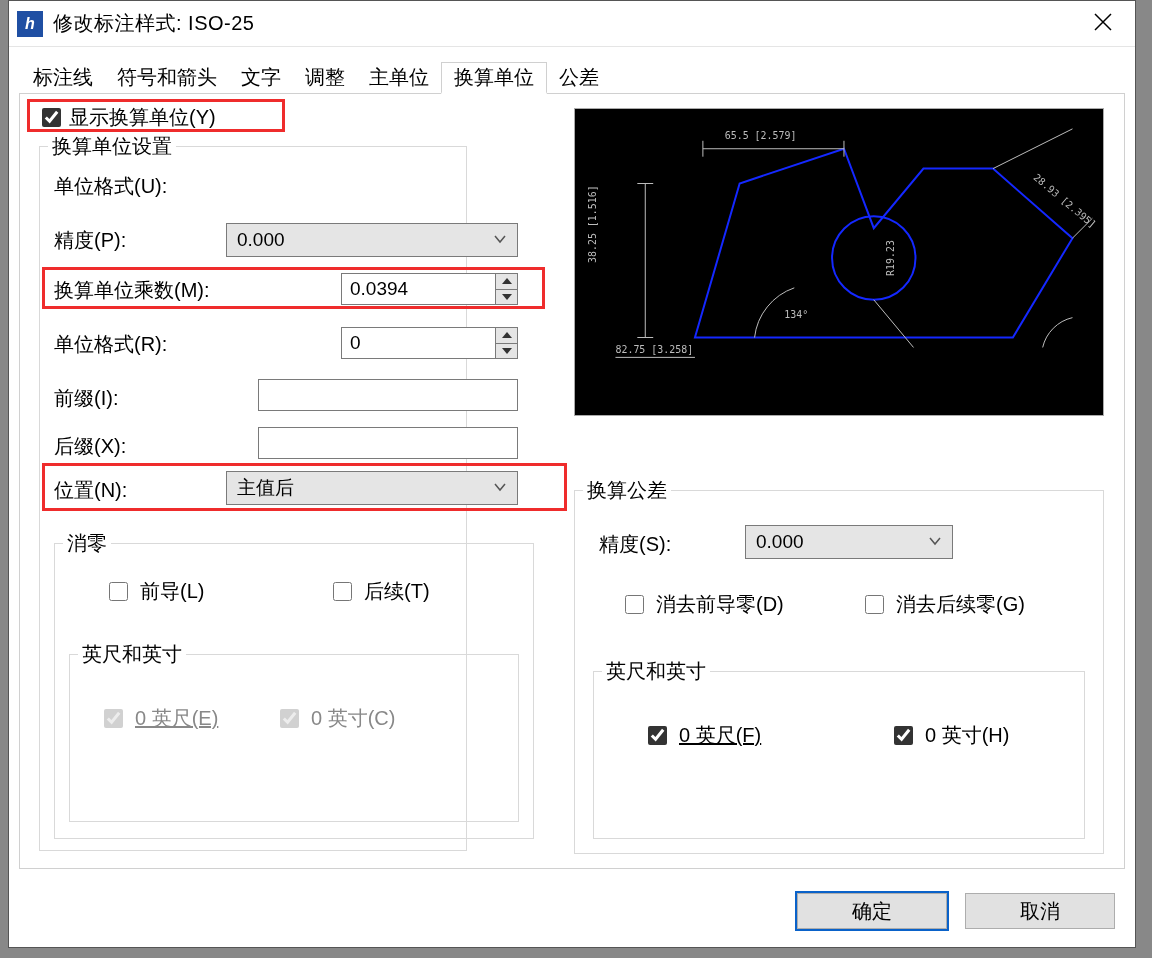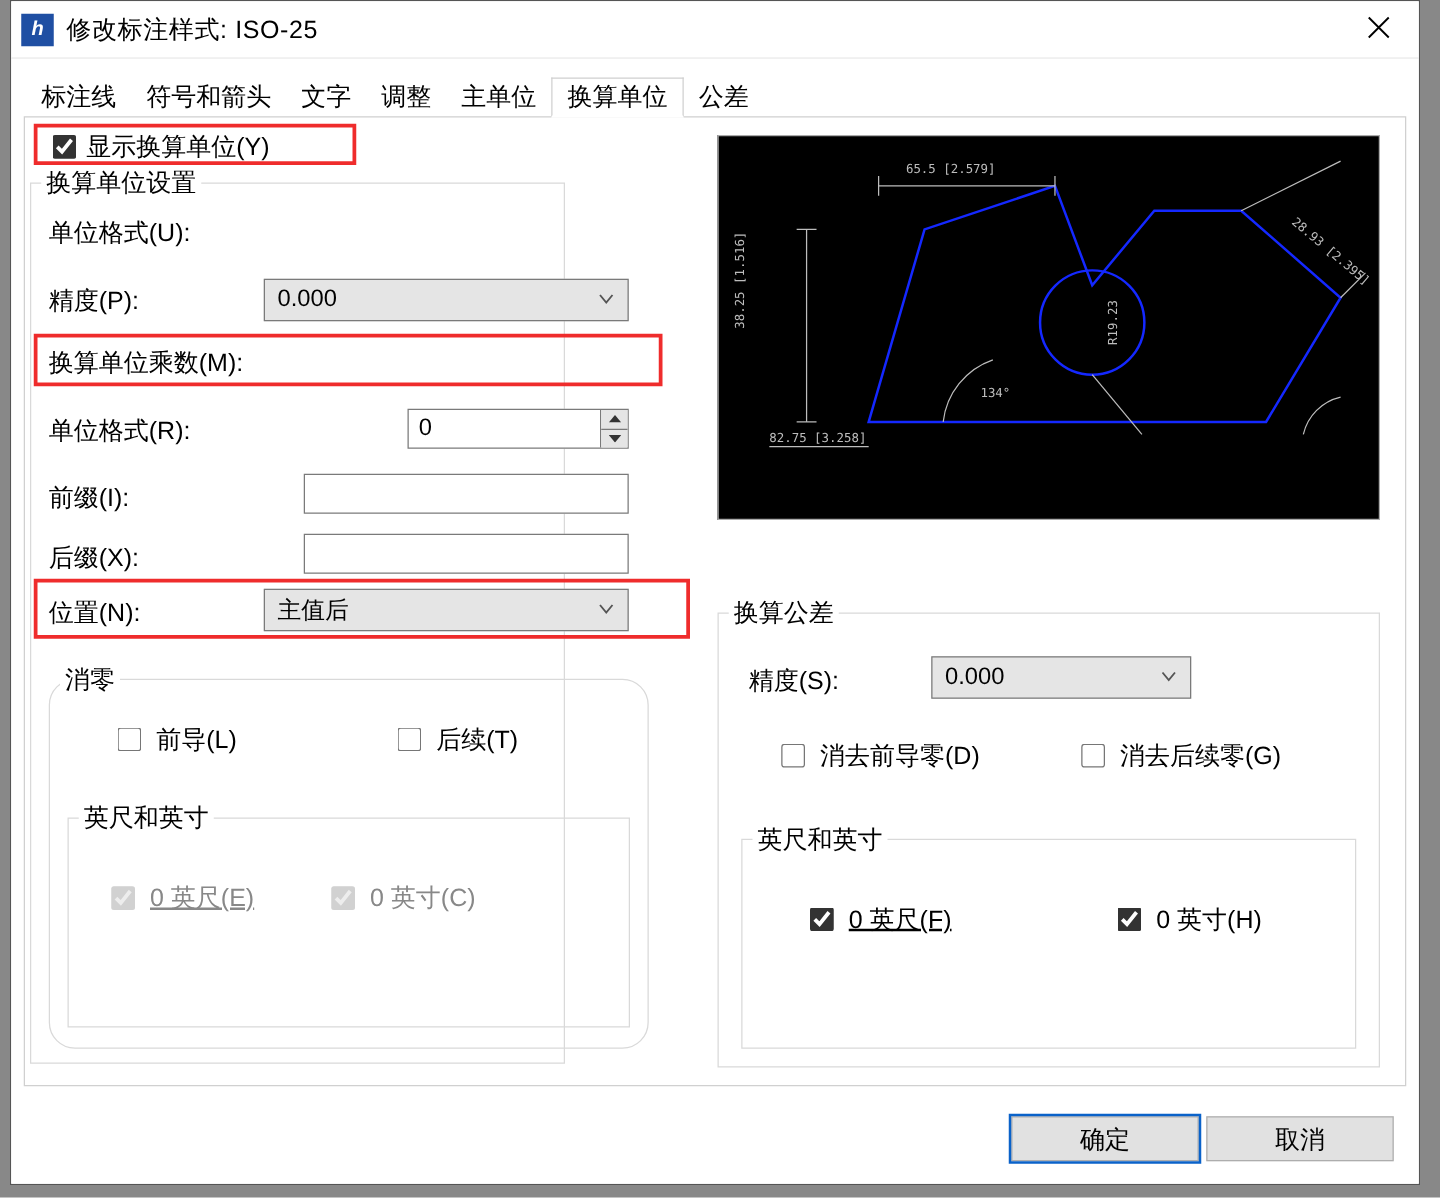--- a/index.html
+++ b/index.html
@@ -159,21 +159,21 @@
     flex:1;
     display:flex;align-items:center;justify-content:center;
     background:#e5e5e5;
   }
   .spin .btns div:first-child { border-bottom:1px solid #7a7a7a; }
   .bottom-btns {
     position:absolute;
     right: 20px;
     bottom: 18px;
     display:flex;
-    gap: 6px;
+    gap: 18px;
   }
   .btn {
     width: 150px; height: 36px;
     display:flex;align-items:center;justify-content:center;
     background:#e1e1e1;
     border:1px solid #adadad;
     font-size:20px;
     cursor:pointer;
   }
   .btn.primary { outline: 2px solid #0a62c9; }
@@ -219,37 +219,52 @@
     </div>
 
     <div class="tab-panel">
 
       <div class="hl" style="left:7px; top:5px; width:258px; height:33px;"></div>
       <div class="chkline" style="position:absolute; left:18px; top:10px;">
         <input type="checkbox" class="big" checked="" style="">
         <span>显示换算单位(Y)</span>
       </div>
 
-      <div class="fieldset" style="left:4px; top:52px; width:428px; height:705px;">
+      <div class="fieldset" style="left:19px; top:52px; width:428px; height:705px;">
         <div class="fs-title">换算单位设置</div>
 
         <div class="lbl" style="left:14px; top:26px;">单位格式(U):</div>
 
         <div class="lbl" style="left:14px; top:80px;">精度(P):</div>
         <div class="combo" style="left:186px; top:76px; width:292px;">
           <span>0.000</span>
           <span class="arrow">
               <svg width="14" height="14" viewBox="0 0 14 14">
                 <path d="M2 4 L7 10 L12 4" stroke="#555" stroke-width="1.5" fill="none"></path>
               </svg>
             </span>
         </div>
 
         <div class="hl" style="left:2px; top:120px; width:503px; height:42px;"></div>
         <div class="lbl" style="left:14px; top:130px;">换算单位乘数(M):</div>
+        <div class="spin" style="left:301px; top:126px; width:177px;">
+          <span>0.0394</span>
+          <div class="btns">
+            <div>
+                <svg width="10" height="6">
+                  <path d="M0 6 L5 0 L10 6 Z" fill="#333"></path>
+                </svg>
+              </div>
+            <div>
+                <svg width="10" height="6">
+                  <path d="M0 0 L5 6 L10 0 Z" fill="#333"></path>
+                </svg>
+              </div>
+          </div>
+        </div>
 
         <div class="lbl" style="left:14px; top:184px;">单位格式(R):</div>
         <div class="spin" style="left:301px; top:180px; width:177px;">
           <span>0</span>
           <div class="btns">
             <div>
                 <svg width="10" height="6">
                   <path d="M0 6 L5 0 L10 6 Z" fill="#333"></path>
                 </svg>
               </div>
@@ -275,21 +290,21 @@
         <div class="lbl" style="left:14px; top:330px;">位置(N):</div>
         <div class="combo" style="left:186px; top:324px; width:292px;">
           <span>主值后</span>
           <span class="arrow">
               <svg width="14" height="14" viewBox="0 0 14 14">
                 <path d="M2 4 L7 10 L12 4" stroke="#555" stroke-width="1.5" fill="none"></path>
               </svg>
             </span>
         </div>
 
-        <div class="fieldset" style="left:14px; top:396px; width:480px; height:296px;border-radius:21px;">
+        <div class="fieldset" style="left:14px; top:396px; width:480px; height:296px;">
           <div class="fs-title">消零</div>
 
           <div class="chk-inline" style="position:absolute; left:54px; top:34px;">
             <input type="checkbox" style="">
             <span>前导(L)</span>
           </div>
           <div class="chk-inline" style="position:absolute; left:278px; top:34px;">
             <input type="checkbox" style="">
             <span>后续(T)</span>
           </div>

